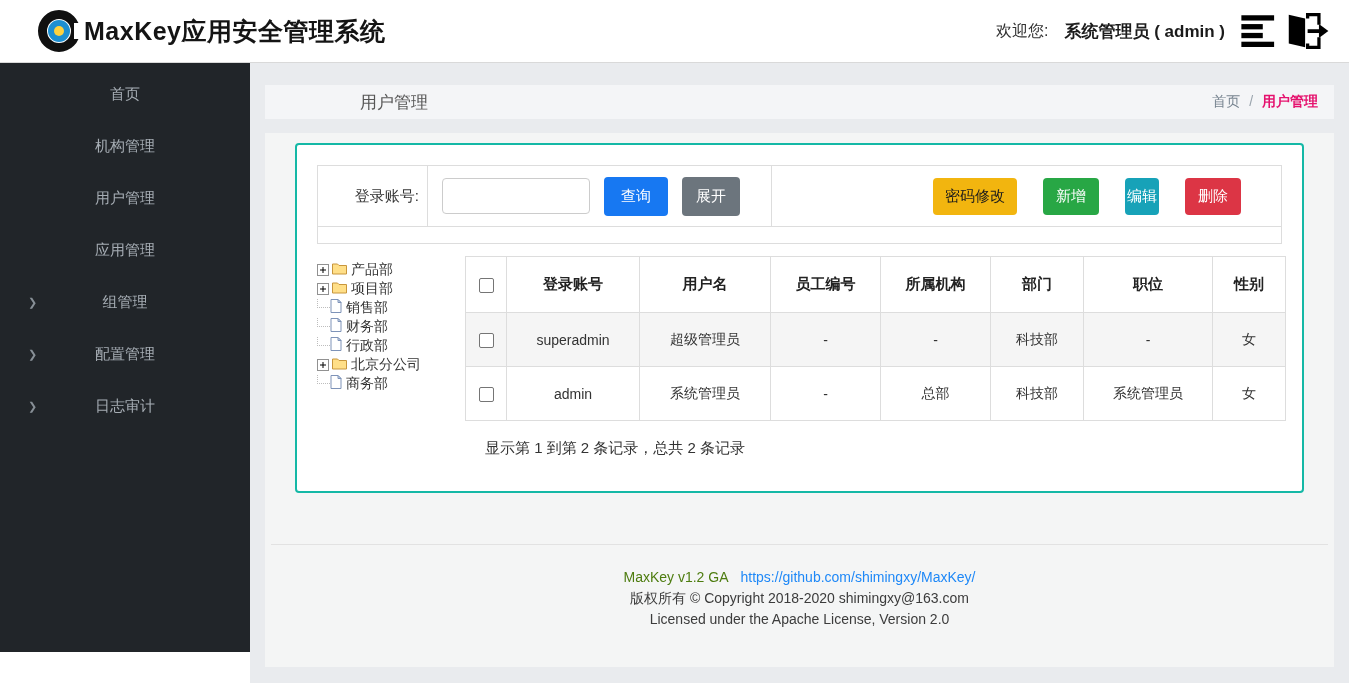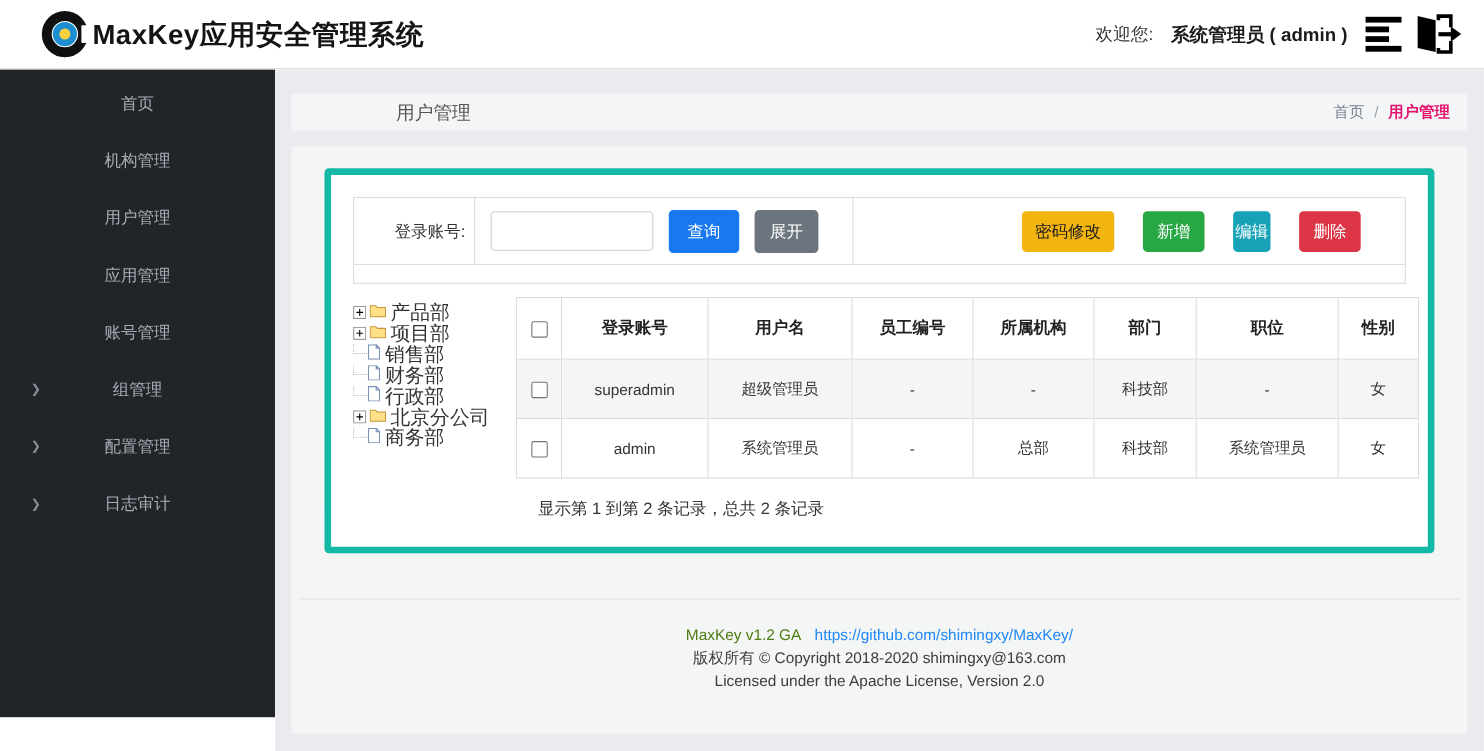--- a/index.html
+++ b/index.html
@@ -34,22 +34,22 @@
   .main { position:absolute; left:250px; top:63px; width:1099px; height:620px; background:#e9ebee; }
   .title-bar { margin:22px 15px 0; height:34px; background:#f4f5f7; display:flex; align-items:center;
     padding:0 16px 0 95px; }
   .page-title { font-size:17px; color:#565656; }
   .breadcrumb { margin-left:auto; font-size:14px; }
   .bc-home { color:#76838f; cursor:pointer; }
   .bc-sep { color:#9aa4ad; margin:0 5px; }
   .bc-current { color:#e5126e; font-weight:bold; }
 
   .content-card { margin:14px 15px 0; height:534px; background:#f4f5f5; }
-  .panel { margin:0 30px; position:relative; top:20px; height:350px; background:#fff;
-    border:6px solid #14b8a6; border-radius:4px; }
+  .panel { margin:0 30px; position:relative; top:10px; height:350px; background:#fff;
+    border:2px solid #14b8a6; border-radius:4px; }
 
   
   .search-table { margin:20px 20px 0; height:62px; border:1px solid #ddd; display:flex; background:#fff; }
   .cell-label { width:110px; border-right:1px solid #ddd; display:flex; align-items:center;
     justify-content:flex-end; padding-right:8px; font-size:15px; color:#333; }
   .cell-fields { width:344px; border-right:1px solid #ddd; display:flex; align-items:center;
     padding-left:14px; gap:14px; }
   .cell-actions { flex:1; display:flex; align-items:center; justify-content:flex-end;
     padding-right:40px; gap:26px; }
   .search-sub { margin:0 20px; height:17px; border:1px solid #ddd; border-top:none; background:#fff; }
@@ -59,21 +59,21 @@
   .btn { border:none; border-radius:4px; font-size:15px; font-family:inherit; cursor:pointer; white-space:nowrap; }
   .btn-query { background:#1778f2; color:#ffffff; padding:10px 17px; }
   .btn-expand { background:#6c757d; color:#fff; padding:10px 14px; }
   .btn-pwd { background:#f2b50f; color:#1c1c1c; padding:9px 12px; }
   .btn-add { background:#28a745; color:#fff; padding:9px 13px; }
   .btn-edit { background:#17a2b8; color:#fff; padding:9px 2px; }
   .btn-del { background:#dc3545; color:#fff; padding:9px 13px; }
 
   
   .content-row { margin:12px 20px 0; display:flex; }
-  .tree { width:148px; padding-top:4px; font-size:18px; color:#333; }
+  .tree { width:148px; padding-top:4px; font-size:14px; color:#333; }
   .tree-row { height:19px; display:flex; align-items:center; cursor:pointer; }
   .tree-row .tick { margin-right:3px; display:inline-flex; }
   .tree-label { margin-left:4px; white-space:nowrap; }
   .elbow { width:13px; height:9px; margin:0 0 9px 0; border-left:1px dotted #bdbdbd;
     border-bottom:1px dotted #bdbdbd; flex:0 0 auto; }
 
   .grid { width:776px; }
   table.users { border-collapse:collapse; table-layout:fixed; width:820px; font-size:14px; color:#333; background:#fff; }
   table.users th, table.users td { border:1px solid #ddd; text-align:center; overflow:hidden; }
   table.users th { height:56px; font-size:15px; font-weight:bold; color:#222; }
@@ -128,23 +128,20 @@
       <span>首页</span>
     </div>
   <div class="side-item">
       <span>机构管理</span>
     </div>
   <div class="side-item">
       <span>用户管理</span>
     </div>
   <div class="side-item">
       <span>应用管理</span>
-    </div>
-  <div class="side-item">
-      <span>账号管理</span>
     </div>
   <div class="side-item">
       <span class="chev">❯</span>
       <span>组管理</span>
     </div>
   <div class="side-item">
       <span class="chev">❯</span>
       <span>配置管理</span>
     </div>
   <div class="side-item">

